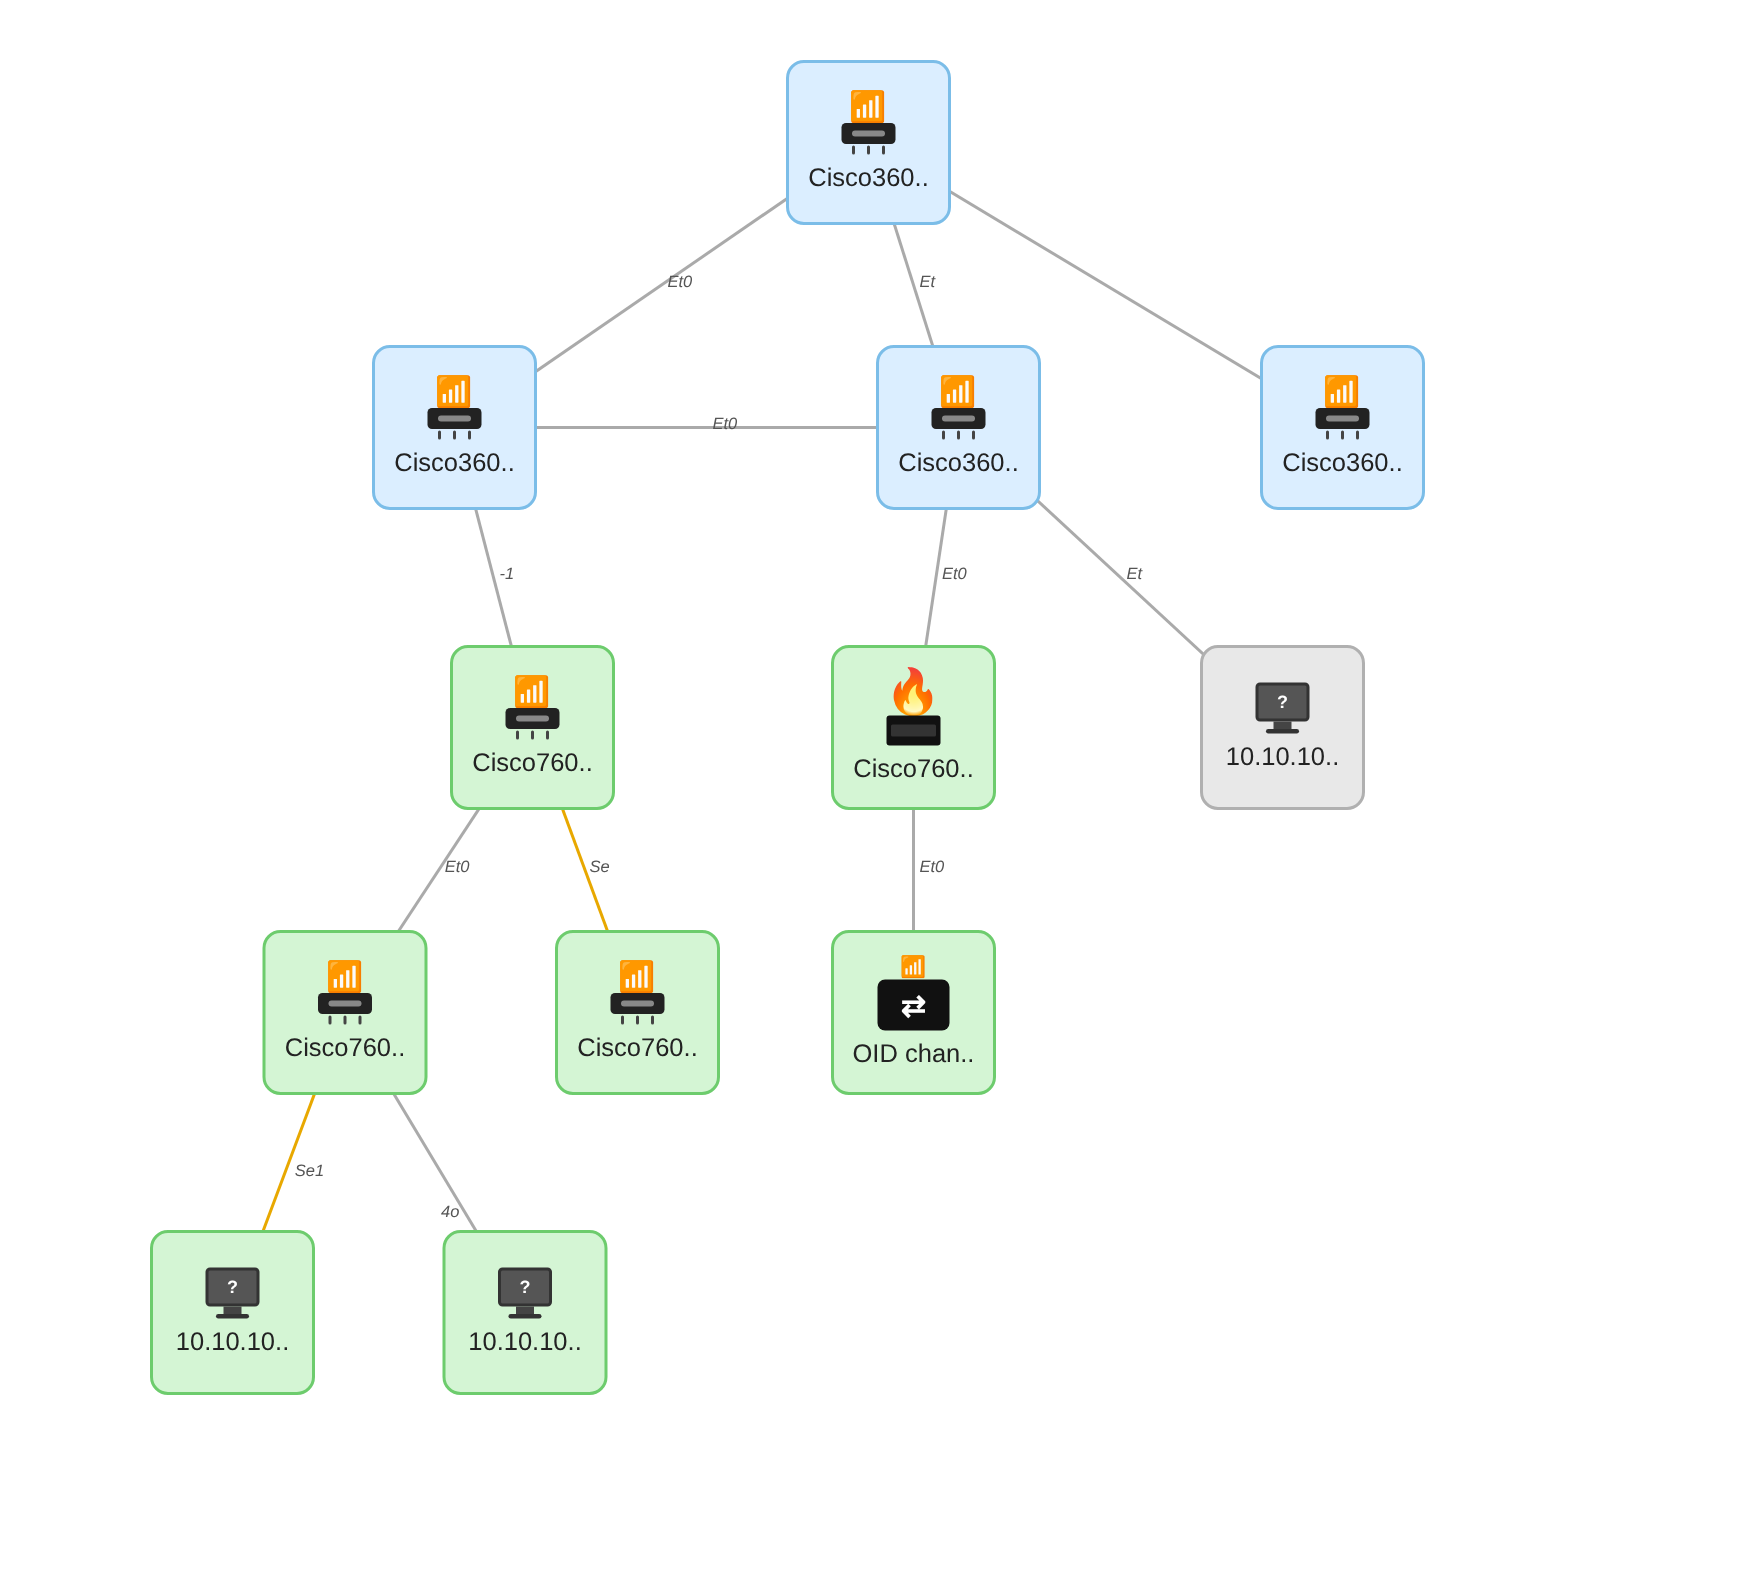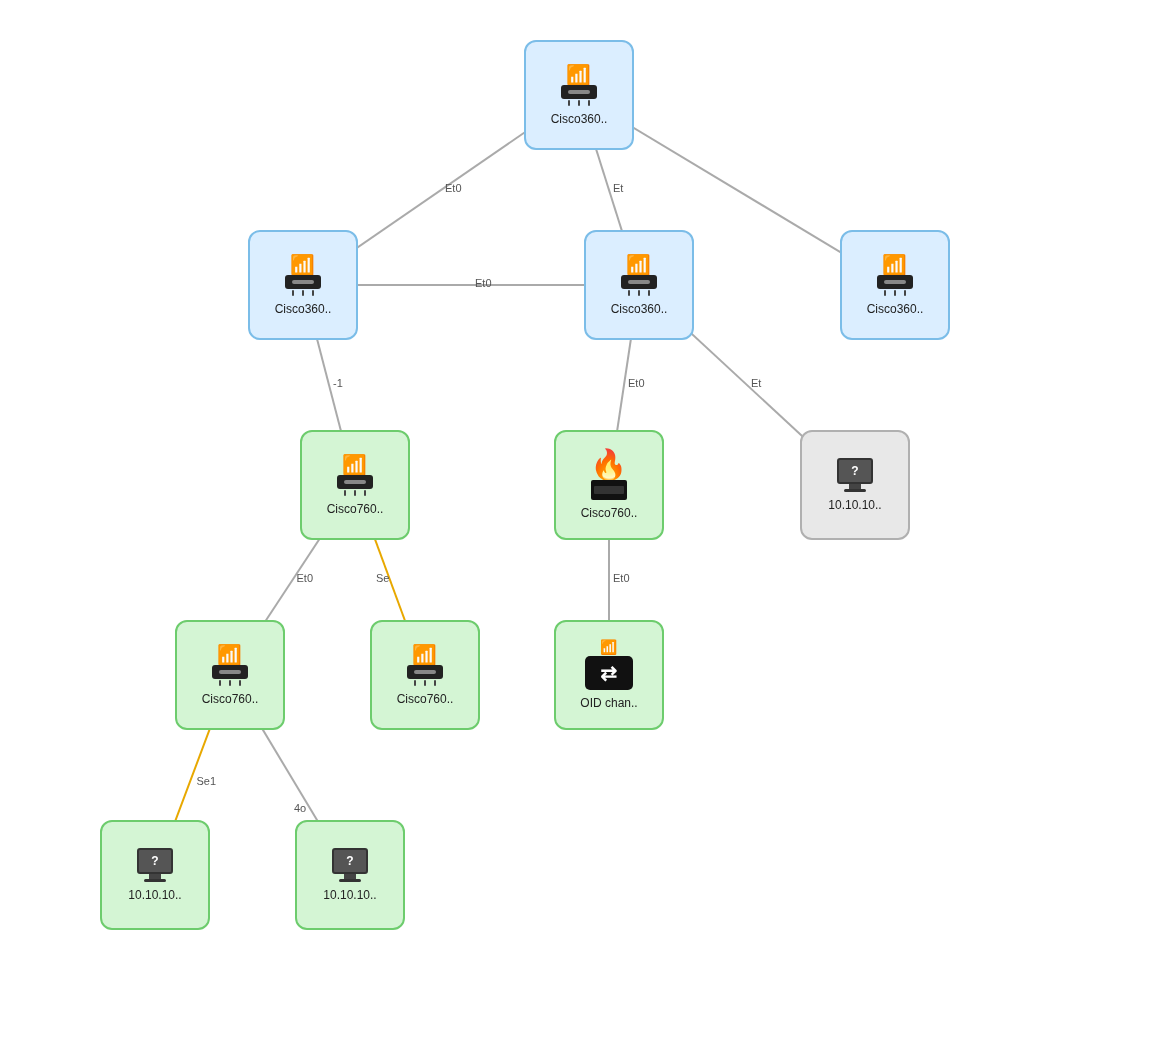--- a/index.html
+++ b/index.html
@@ -35,36 +35,37 @@
     }
     .node.green {
       background: #d4f5d4;
       border-color: #6dcc6d;
     }
     .node.gray {
       background: #e8e8e8;
       border-color: #b0b0b0;
     }
     .node-label {
-      font-size: 12px;
+      font-size: 17px;
       color: #222;
       text-align: center;
       font-weight: 500;
     }
     svg#lines {
       position: absolute;
       top: 0; left: 0;
       width: 1158px;
       height: 1048px;
       pointer-events: none;
     }
     .edge-label {
       position: absolute;
       font-size: 11px;
       color: #555;
+      font-style: italic;
       pointer-events: none;
     }
     
     .router-icon {
       display: flex;
       flex-direction: column;
       align-items: center;
       gap: 0;
     }
     .router-wifi {
@@ -336,18 +337,18 @@
       </div>
     </div>
   <div id="labels-container">
       <div class="edge-label" style="left: 445px; top: 182px;">Et0</div>
       <div class="edge-label" style="left: 613px; top: 182px;">Et</div>
       <div class="edge-label" style="left: 475px; top: 277px;">Et0</div>
       <div class="edge-label" style="left: 333px; top: 377px;">-1</div>
       <div class="edge-label" style="left: 628px; top: 377px;">Et0</div>
       <div class="edge-label" style="left: 751px; top: 377px;">Et</div>
       <div class="edge-label" style="left: 296.5px; top: 572px;">Et0</div>
-      <div class="edge-label" style="left: 376px; top: 572px;">Se</div>
+      <div class="edge-label" style="left: 393px; top: 572px;">Se</div>
       <div class="edge-label" style="left: 613px; top: 572px;">Et0</div>
       <div class="edge-label" style="left: 196.5px; top: 775px;">Se1</div>
       <div class="edge-label" style="left: 294px; top: 802px;">4o</div>
     </div>
 </div>
 
 </body></html>

